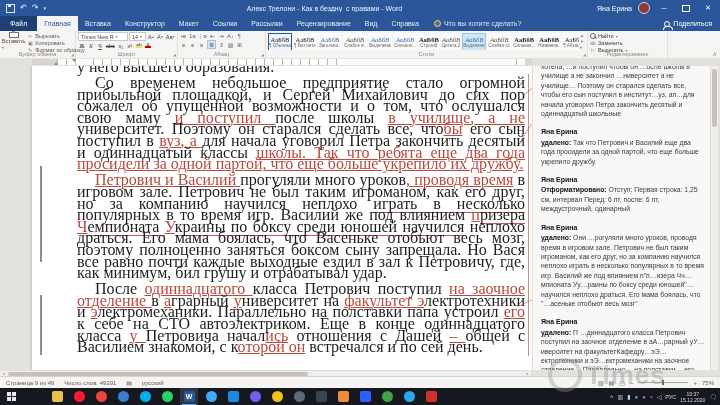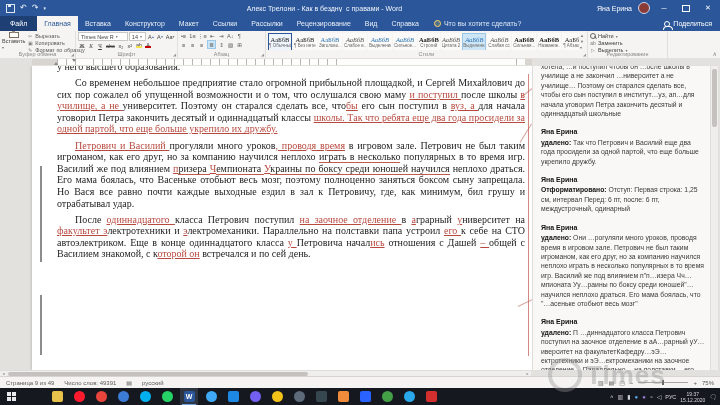--- a/index.html
+++ b/index.html
@@ -72,21 +72,21 @@
   .collapse{position:absolute;right:3px;bottom:1px;color:#8a8886;font-size:6px;}
   
   .ruler{position:absolute;left:0;top:58px;width:720px;height:8px;background:#e3e1de;}
   .ruler .track{position:absolute;left:32px;top:1px;width:500px;height:6px;background:#d8d5d1;}
   .ruler .active{position:absolute;left:57px;top:1px;width:468px;height:6px;background:#fdfdfc;
       background-image:repeating-linear-gradient(90deg,#b9b6b2 0,#b9b6b2 0.5px,transparent 0.5px,transparent 9px);}
   .indent-marker{position:absolute;width:0;height:0;border-left:2.5px solid transparent;border-right:2.5px solid transparent;}
   
   .workspace{position:absolute;left:0;top:66px;width:720px;height:304px;overflow:hidden;}
   .page{position:absolute;left:32px;top:0;width:500px;height:304px;background:#fff;box-shadow:0 0 3px rgba(0,0,0,.25);overflow:hidden;}
-  .doc{padding:1px 7px 0 25px;font-family:"Liberation Serif",serif;font-size:10px;line-height:11.6px;color:#1d1d1d;text-align:justify;}
+  .doc{padding:1px 7px 0 25px;font-family:"Liberation Serif",serif;font-size:16px;line-height:11.6px;color:#1d1d1d;text-align:justify;margin-left:20px;}
   .doc p{margin:4.5px 0;}
   .doc p.indent{text-indent:18px;}
   .doc p.cut{margin-top:-6px;}
   .run-i{color:#b8493f;text-decoration:underline;text-decoration-thickness:0.8px;}
   .run-f{color:#1d1d1d;border-bottom:1px solid #c05a50;}
   .changebar{position:absolute;width:1.5px;background:#8f8d8b;left:8px;}
   .vredline{position:absolute;width:1px;background:rgba(186,73,63,.65);}
   .connector{position:absolute;height:0;border-top:1px solid rgba(186,73,63,.5);transform-origin:left center;}
   
   .revpanel{position:absolute;left:532px;top:0;width:178px;height:304px;background:#faf8f7;border-left:1px solid #e0dcda;

